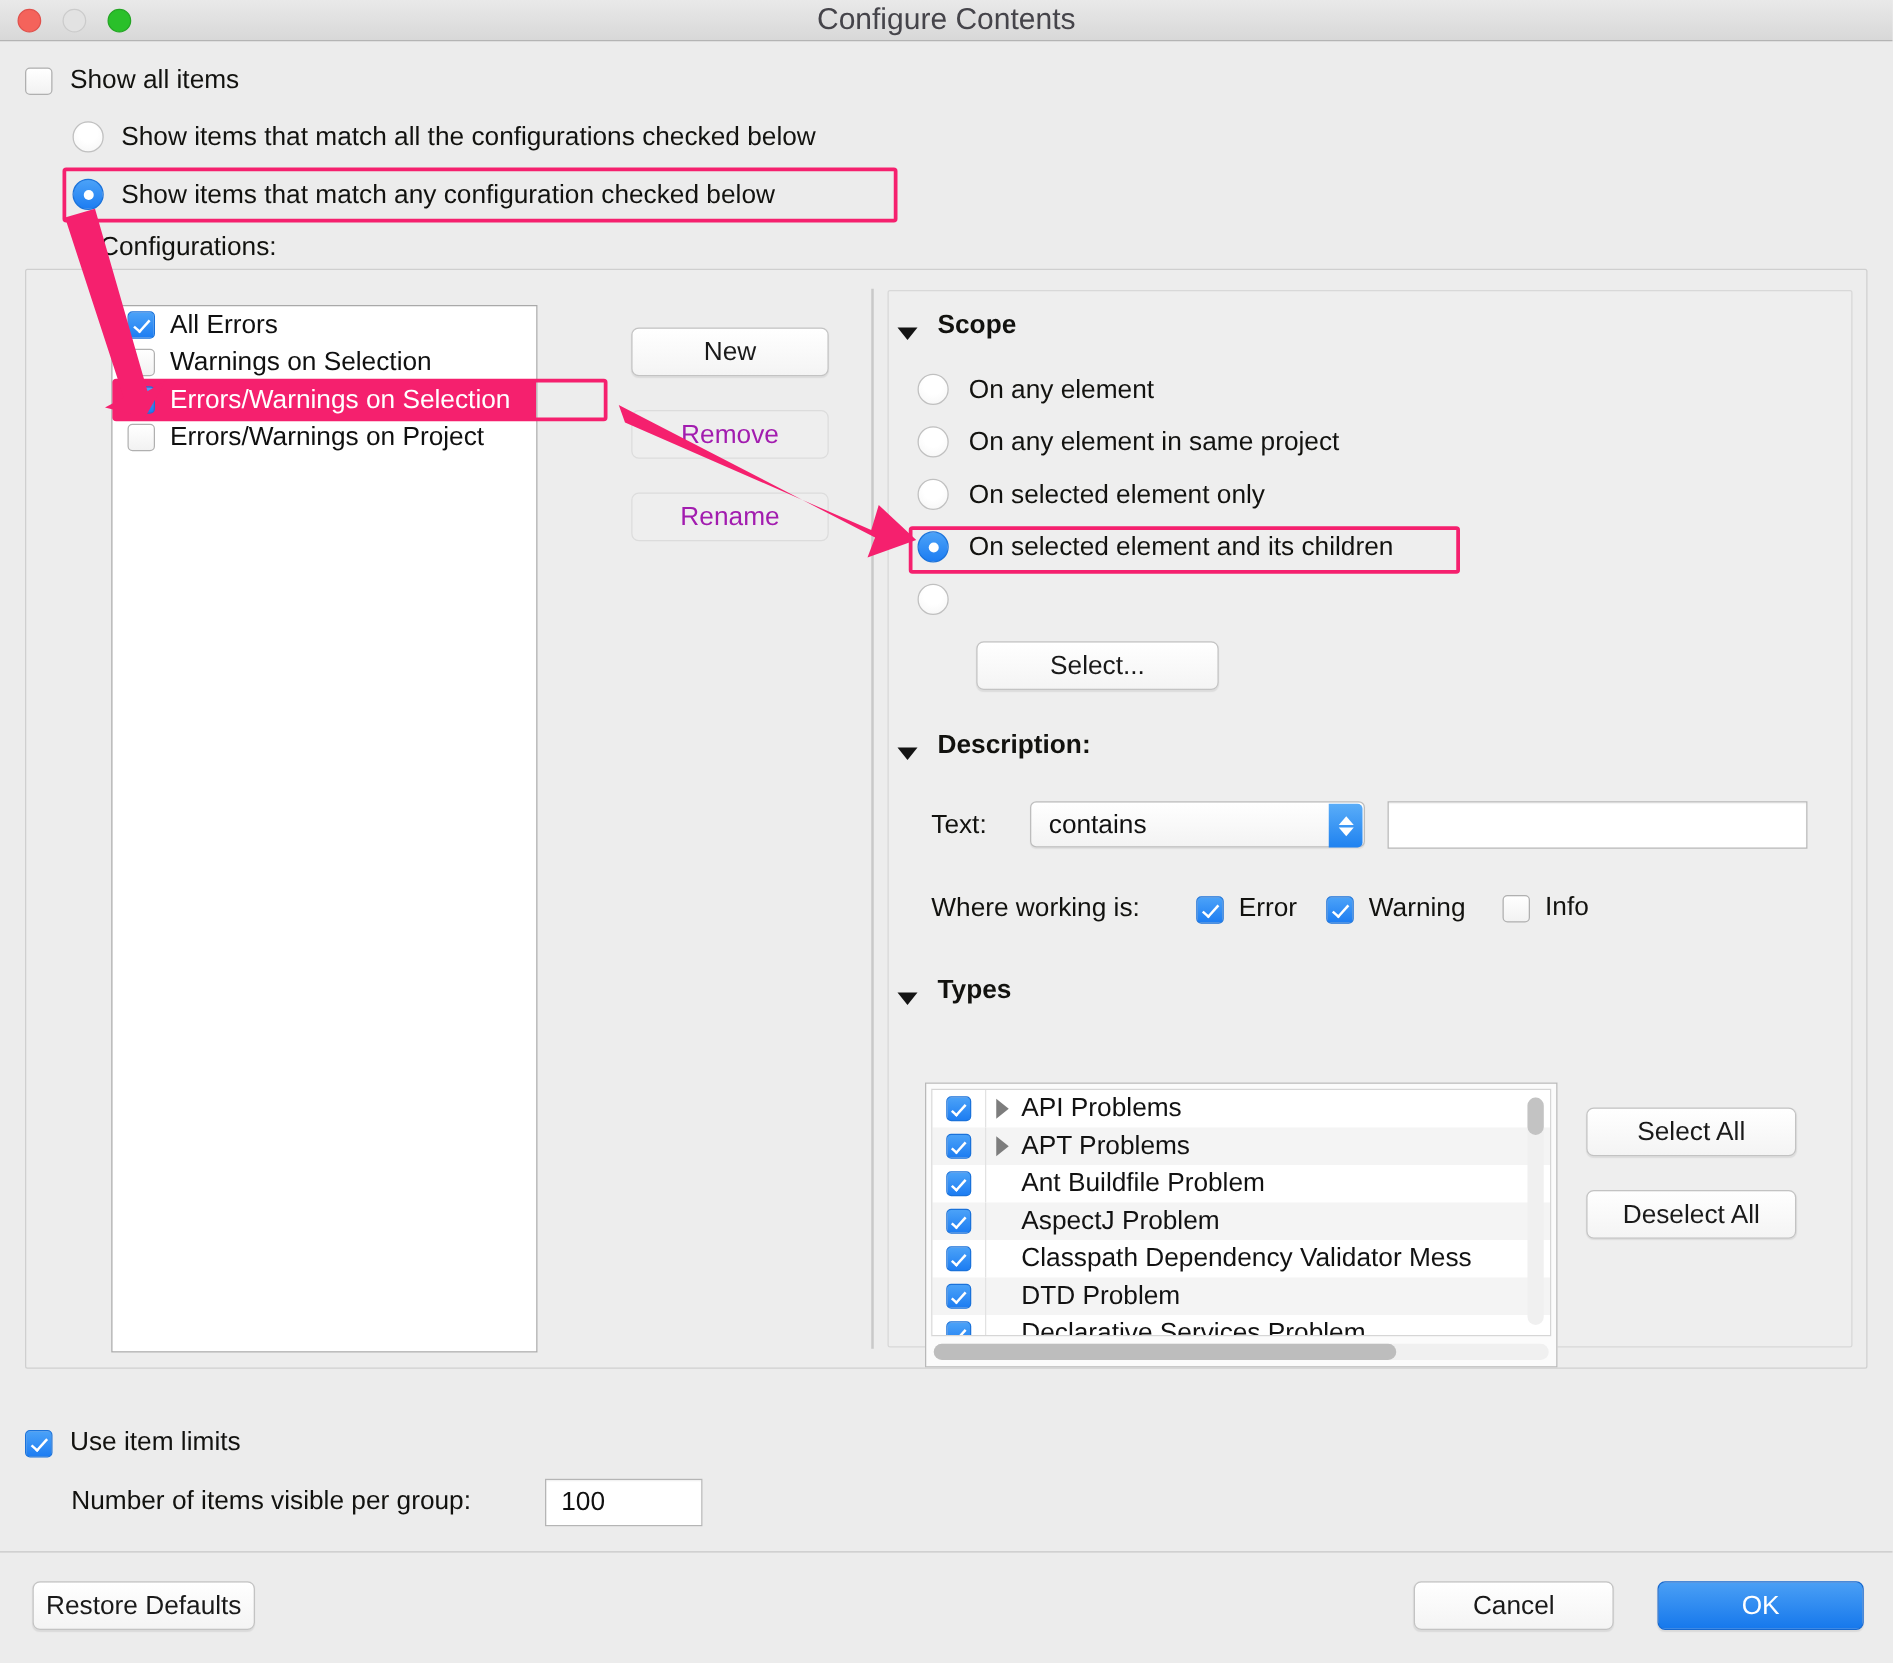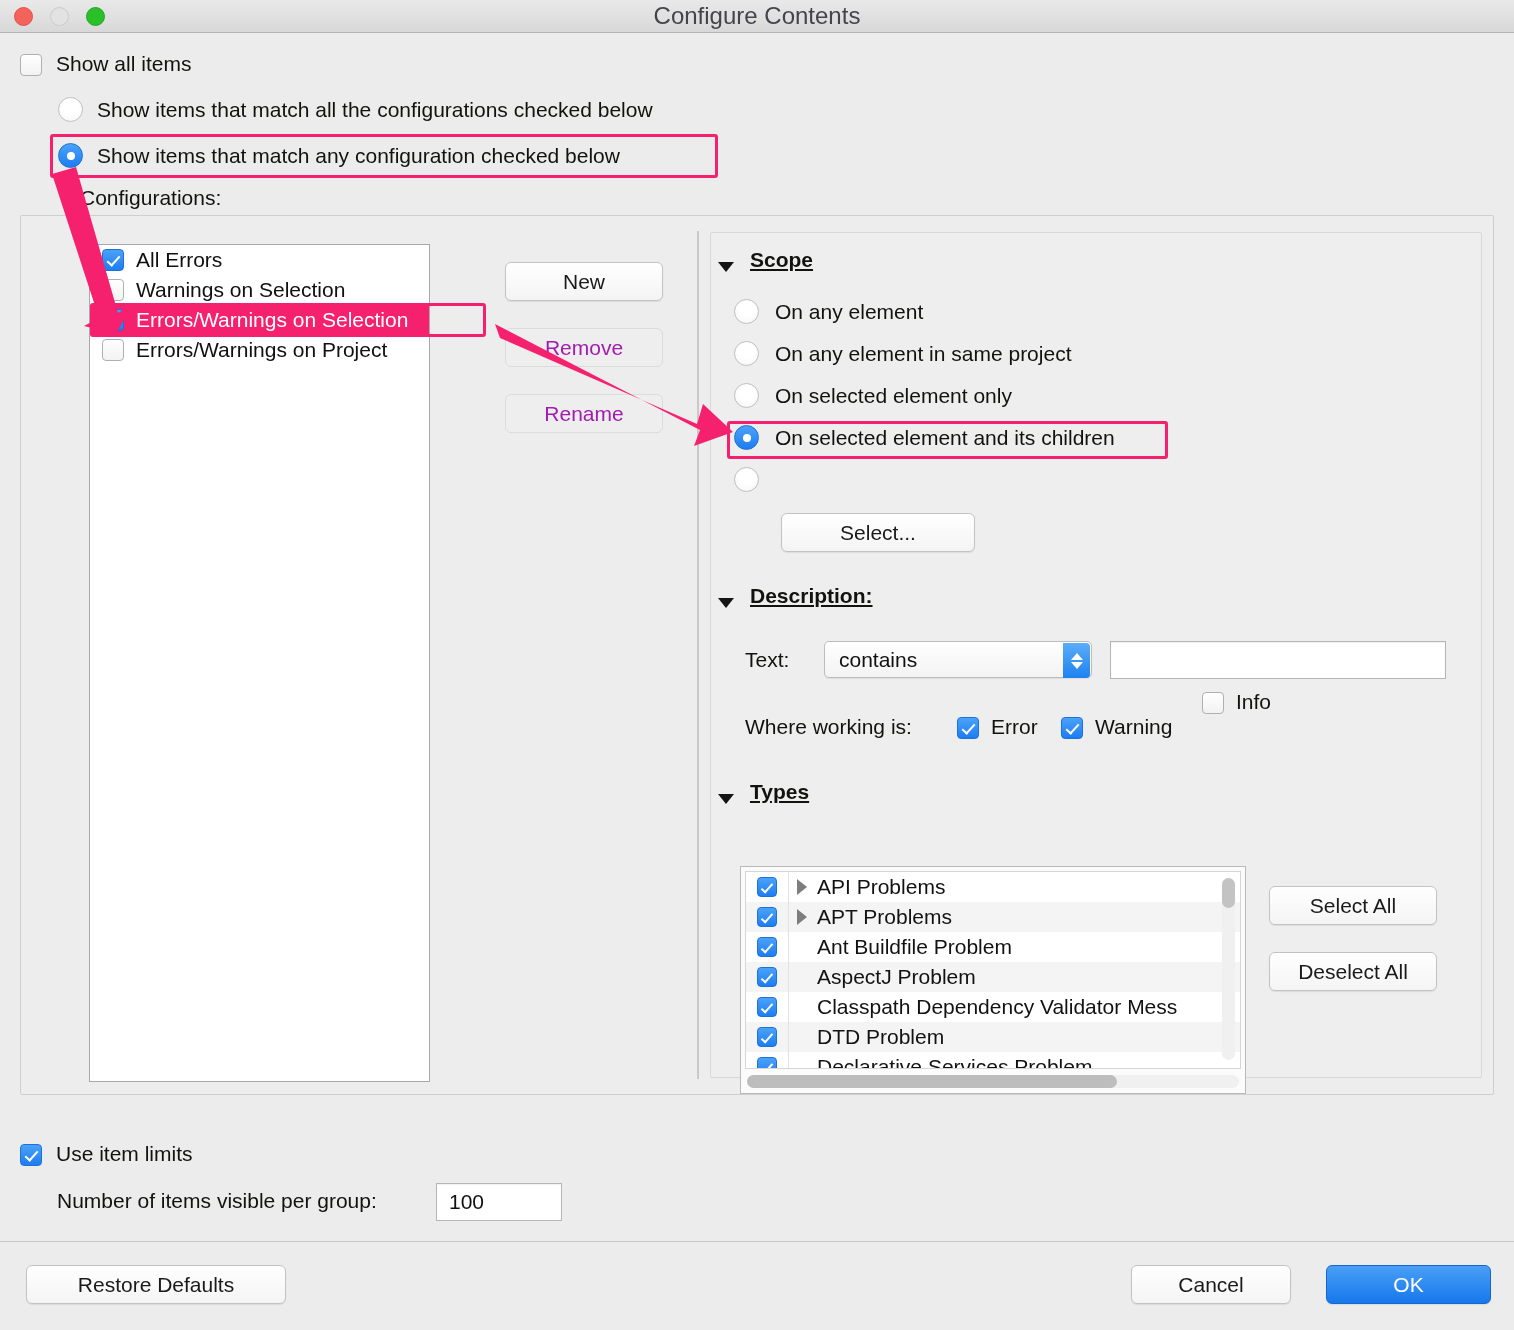--- a/index.html
+++ b/index.html
@@ -46,21 +46,21 @@
     font-family: "Liberation Sans", sans-serif;
   }
 
   
   .lbl {
     font-size: 21px;
     color: #12120f;
     font-family: "Liberation Sans", sans-serif;
     white-space: nowrap;
   }
-  .lbl-bold { font-weight: bold; text-decoration: underline; }
+  .lbl-bold { font-weight: bold; }
 
   .chk {
     width: 22px; height: 22px;
     border-radius: 4px;
     border: 1px solid #b0b0b0;
     background: linear-gradient(to bottom,#ffffff,#f2f2f2);
     box-sizing: border-box;
     display: inline-block;
     position: relative;
     flex: none;
@@ -413,21 +413,21 @@
   <div style="position:absolute; left:745px; top:682px;" class="lbl">Where working is:</div>
 
   <div class="row-flex" style="left:957px; top:682px; gap:12px;">
     <span class="chk on"></span>
     <span class="lbl">Error</span>
   </div>
   <div class="row-flex" style="left:1061px; top:682px; gap:12px;">
     <span class="chk on"></span>
     <span class="lbl">Warning</span>
   </div>
-  <div class="row-flex" style="left:1202px; top:657px; gap:12px;">
+  <div class="row-flex" style="left:1202px; top:681px; gap:12px;">
     <span class="chk"></span>
     <span class="lbl">Info</span>
   </div>
 
   <div class="row-flex" style="left:718px; top:747px; gap:16px;">
     <span class="disclosure"></span>
     <span class="lbl lbl-bold">Types</span>
   </div>
 
   <div class="types-outer" style="left:740px; top:833px; width:506px; height:228px;">
@@ -498,21 +498,21 @@
   <div class="row-flex" style="left:20px; top:1109px; gap:14px;">
     <span class="chk on"></span>
     <span class="lbl">Use item limits</span>
   </div>
 
   <div style="position:absolute; left:57px; top:1156px;" class="lbl">Number of items visible per group:</div>
   <div class="textfield" style="left:436px; top:1150px; width:126px; height:38px;">100</div>
 
   <div class="sep-h" style="left:0px; top:1208px; width:1514px;"></div>
 
-  <div class="btn" style="left:26px; top:1232px; width:260px; height:39px;">Restore Defaults</div>
+  <div class="btn" style="left:26px; top:1232px; width:178px; height:39px;">Restore Defaults</div>
   <div class="btn" style="left:1131px; top:1232px; width:160px; height:39px;">Cancel</div>
   <div class="btn primary" style="left:1326px; top:1232px; width:165px; height:39px;">OK</div>
 
 </div>
 
 <div class="anno">
   <div class="hl-box" style="left:50px; top:134px; width:668px; height:44px;"></div>
   <div class="hl-box" style="left:90px; top:303px; width:396px; height:34px;"></div>
   <div class="hl-box" style="left:727px; top:421px; width:441px; height:38px;"></div>
 

